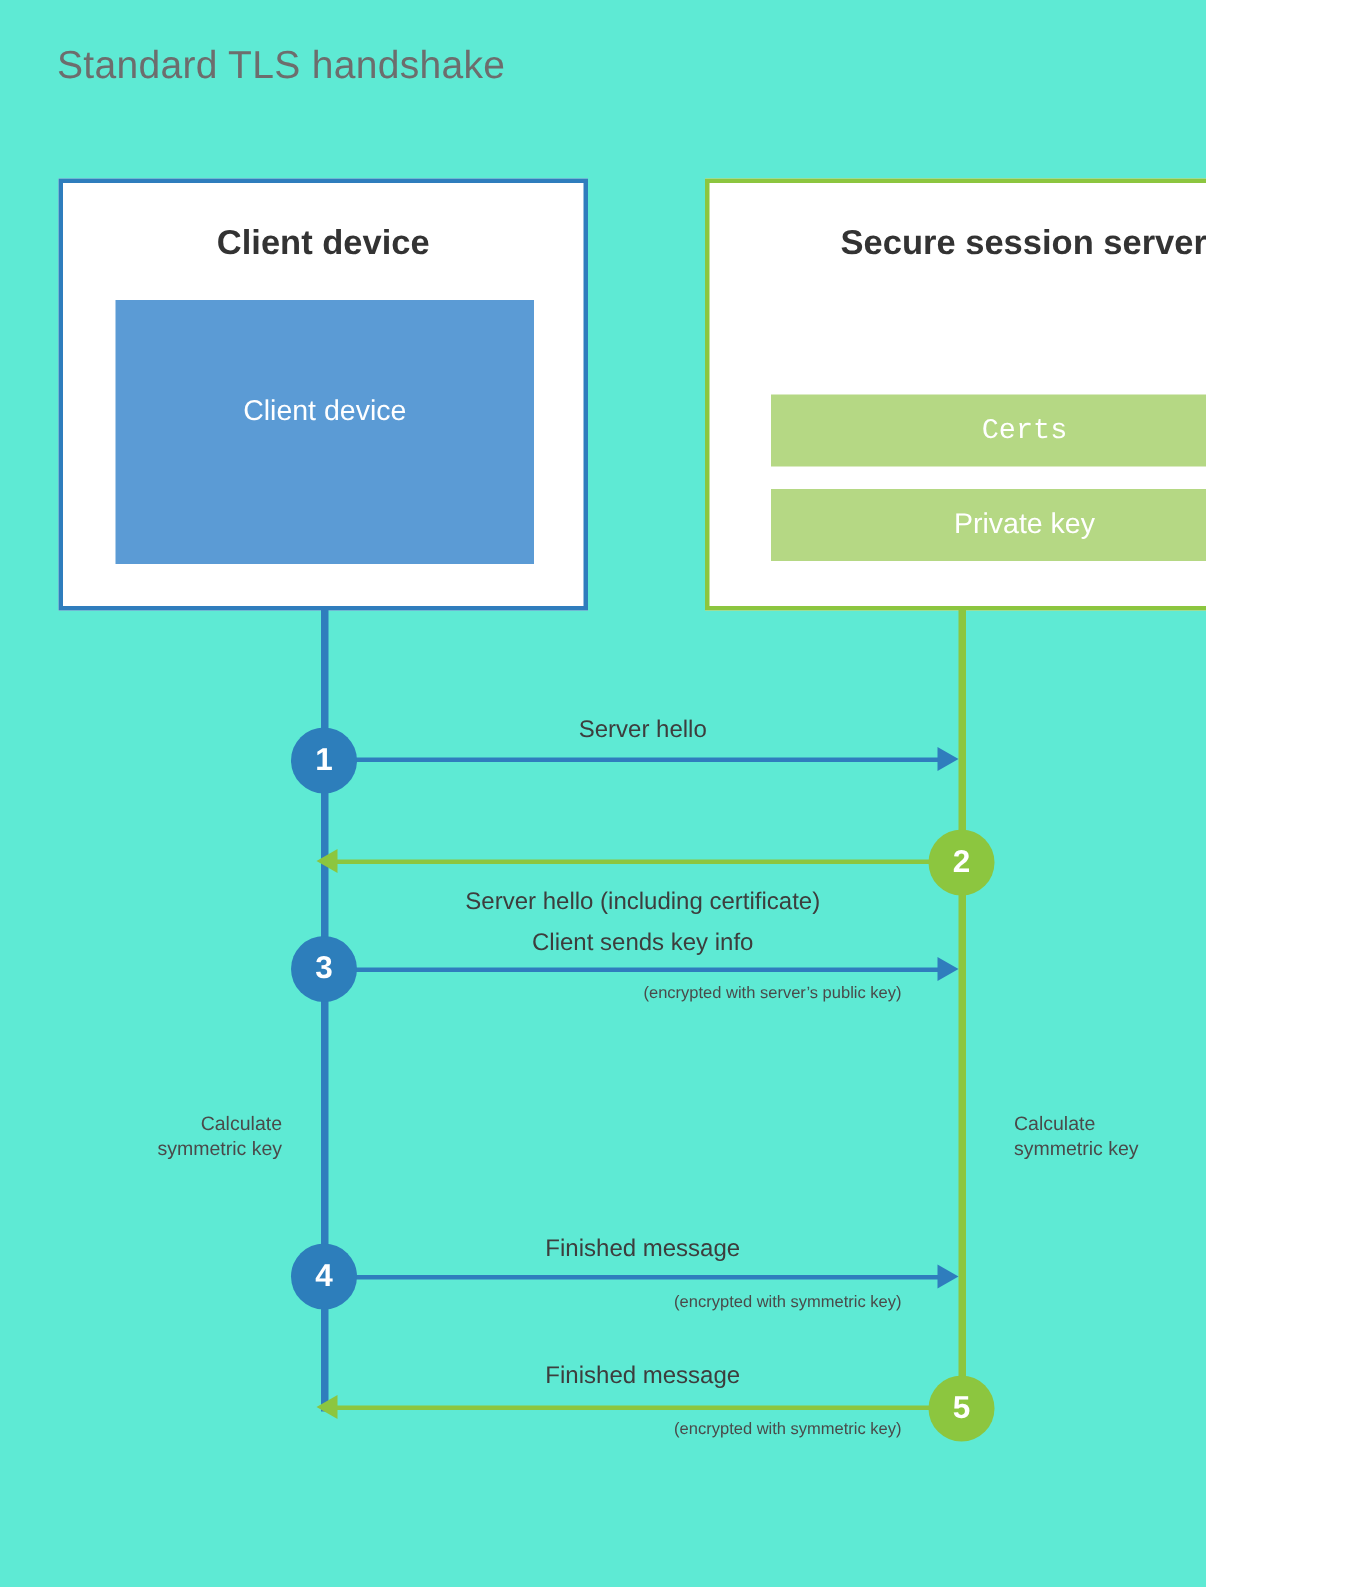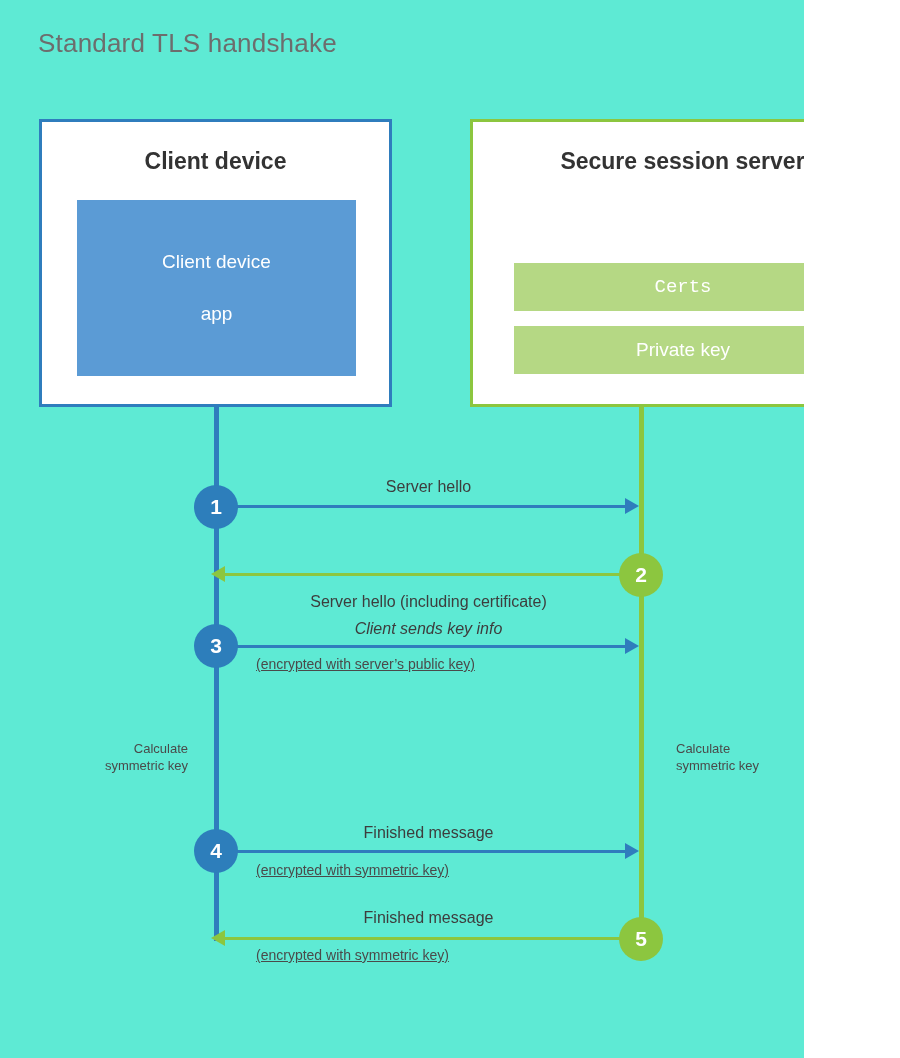--- a/index.html
+++ b/index.html
@@ -162,25 +162,24 @@
   
   .msg-label {
     position: absolute;
     text-align: center;
     color: #3d3d3d;
     font-size: 16px;
     white-space: nowrap;
   }
   .msg-sublabel {
     position: absolute;
-    text-align: left;
+    text-align: right;
     color: #4a4a4a;
-    font-size: 14px;
+    font-size: 11px;
     white-space: nowrap;
-    text-decoration: underline;
   }
 
   
   .side-note {
     position: absolute;
     font-size: 13px;
     line-height: 17px;
     color: #4a4a4a;
   }
   .side-note.left-side { text-align: right; }
@@ -191,21 +190,20 @@
 
 <div id="canvas">
 
   <div id="page-title">Standard TLS handshake</div>
 
   <div id="client-box" class="party-box">
     <div class="party-title">Client device</div>
     <div id="client-app-block">
       <span>
         <span>Client device</span><br>
-        <span>app</span>
       </span>
     </div>
   </div>
 
   <div id="server-box" class="party-box">
     <div class="party-title">Secure session server</div>
     <div id="server-bar-1" class="server-bar">Certs</div>
     <div id="server-bar-2" class="server-bar">Private key</div>
   </div>
 
@@ -217,21 +215,21 @@
   <div class="msg-label" style="left:256px; top:478px; width:345px;">Server hello</div>
   <div id="step-1" class="step-circle client">1</div>
 
   <div class="msg-line to-client" style="left:224px; top:573px; width:410px;"></div>
   <div class="arrow-head left" style="left:211px; top:566px;"></div>
   <div class="msg-label" style="left:256px; top:549px; width:345px;margin-top:44px;">Server hello (including certificate)</div>
   <div id="step-2" class="step-circle server">2</div>
 
   <div class="msg-line to-server" style="left:216px; top:645px; width:410px;"></div>
   <div class="arrow-head right" style="left:625px; top:638px;"></div>
-  <div class="msg-label" style="left:256px; top:620px; width:345px;font-style:italic;">Client sends key info</div>
+  <div class="msg-label" style="left:256px; top:620px; width:345px;">Client sends key info</div>
   <div class="msg-sublabel" style="left:256px; top:656px; width:345px;">(encrypted with server’s public key)</div>
   <div id="step-3" class="step-circle client">3</div>
 
 
   <div class="side-note left-side" style="left:20px; top:740px; width:168px;">
     <span>Calculate</span><br>
     <span>symmetric key</span>
   </div>
   <div class="side-note right-side" style="left:676px; top:740px; width:180px;">
     <span>Calculate</span><br>

